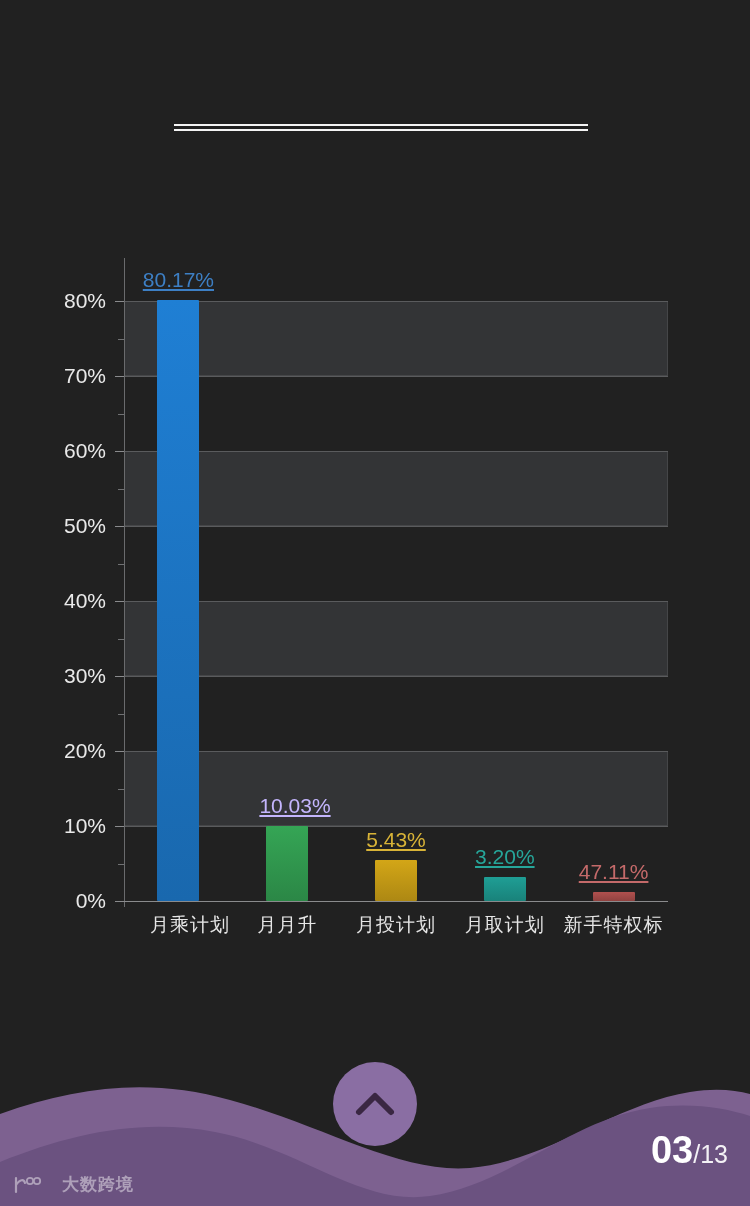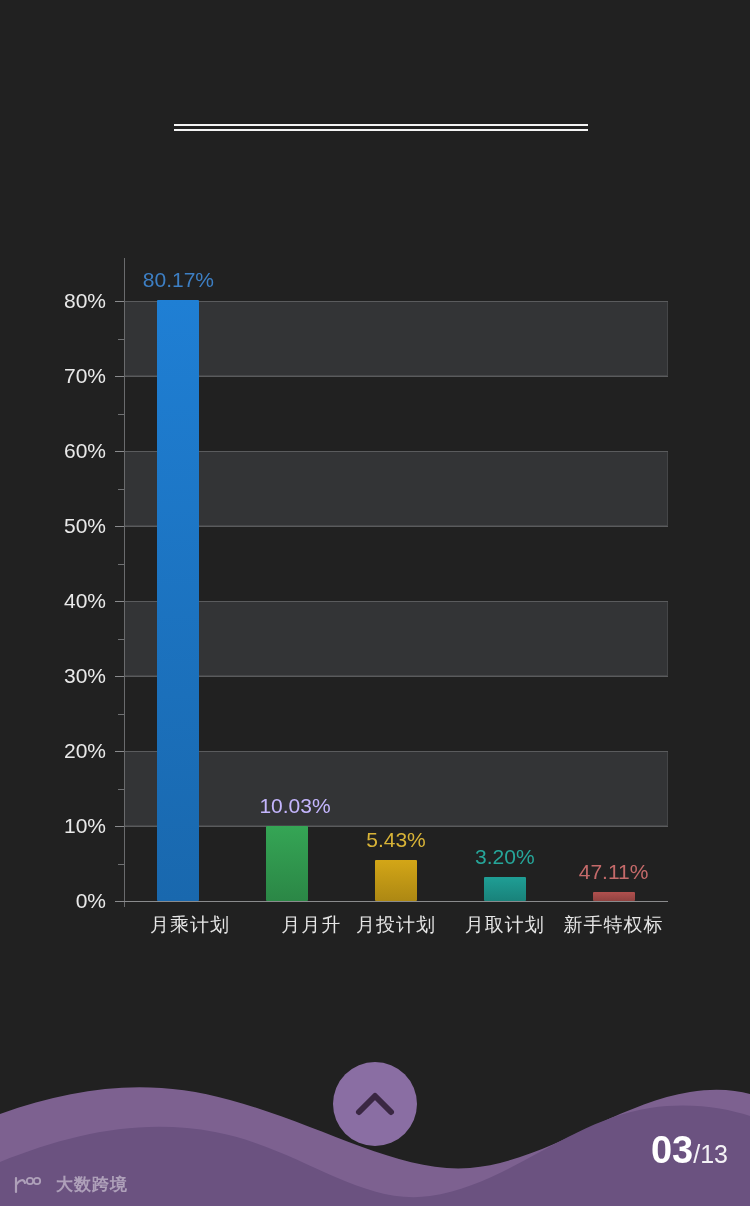--- a/index.html
+++ b/index.html
@@ -132,20 +132,21 @@
     position: absolute;
     bottom: 0;
     border-radius: 1px;
   }
   .bar-label {
     position: absolute;
     text-align: right;
     font-size: 21px;
     white-space: nowrap;
     transform: translateX(-50%);
+    text-decoration: underline;
   }
   .xlabel {
     position: absolute;
     text-align: center;
     font-size: 19px;
     color: #e6e6e6;
     white-space: nowrap;
     transform: translateX(-50%);
     letter-spacing: 1px;
   }
@@ -192,21 +193,21 @@
     font-size: 25px;
     font-weight: 400;
     opacity: .92;
   }
   #watermark {
     position: absolute;
     left: 12px;
     bottom: 10px;
     display: flex;
     align-items: center;
-    gap: 14px;
+    gap: 20px;
     opacity: .45;
   }
   #watermark-text {
     font-size: 17px;
     color: #ffffff;
     letter-spacing: 1px;
     font-weight: bold;
   }
 </style>
 </head>
@@ -266,21 +267,21 @@
         <div class="ylabel" style="top: 487.118px;">20%</div>
         <div class="ylabel" style="top: 412.176px;">30%</div>
         <div class="ylabel" style="top: 337.235px;">40%</div>
         <div class="ylabel" style="top: 262.294px;">50%</div>
         <div class="ylabel" style="top: 187.353px;">60%</div>
         <div class="ylabel" style="top: 112.412px;">70%</div>
         <div class="ylabel" style="top: 37.4706px;">80%</div>
       </div>
     <div id="xlabels">
         <div class="xlabel" style="left: 190px;">月乘计划</div>
-        <div class="xlabel" style="left: 287.2px; margin-left: 24px;">月月升</div>
+        <div class="xlabel" style="left: 287.2px;">月月升</div>
         <div class="xlabel" style="left: 396px;">月投计划</div>
         <div class="xlabel" style="left: 504.8px;">月取计划</div>
         <div class="xlabel" style="left: 613.6px;">新手特权标</div>
       </div>
   <div class="bar-label" style="left: 178.4px; top: 68.1966px; color: rgb(61, 127, 196);">80.17%</div>
       <div class="bar-label" style="left: 295px; top: 593.834px; color: #c4b5fd;">10.03%</div>
       <div class="bar-label" style="left: 396px; top: 628.307px; color: rgb(216, 179, 55);">5.43%</div>
       <div class="bar-label" style="left: 504.8px; top: 645.019px; color: rgb(38, 166, 154);">3.20%</div>
       <div class="bar-label" style="left: 613.6px; top: 660.157px; color: rgb(196, 106, 106);">47.11%</div>
     </div>

